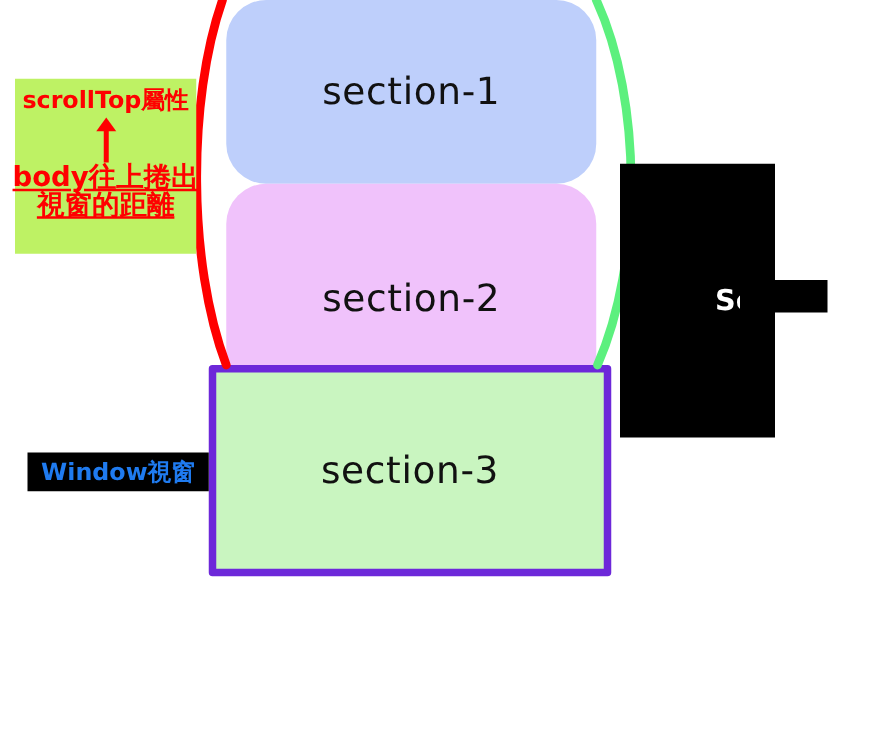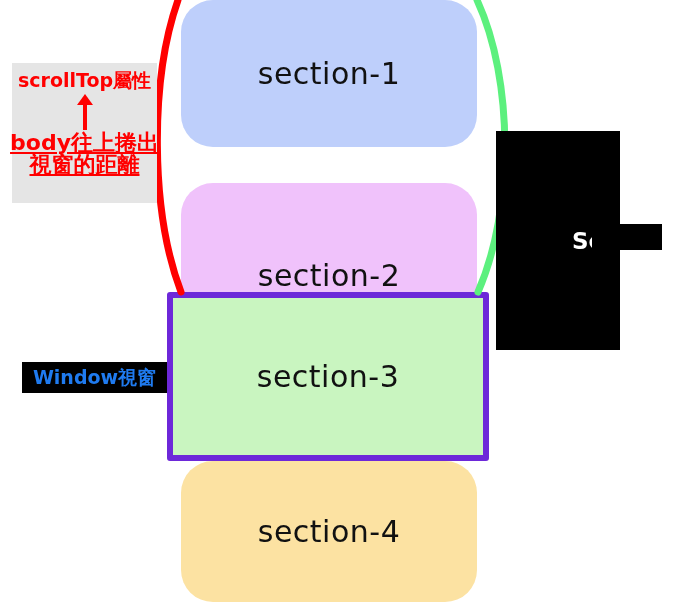--- a/index.html
+++ b/index.html
@@ -12,21 +12,21 @@
 
   
   .section{
     position:absolute;left:181px;width:296px;
     display:flex;align-items:center;justify-content:center;
     font-size:30px;color:#111111;letter-spacing:0.5px;
     font-family:"DejaVu Sans", sans-serif;
     border-radius:32px;
   }
   #section-1{top:0px;height:147px;background:#becffb;}
-  #section-2{top:147px;height:184px;background:#f0c2fb;margin-top:36px;}
+  #section-2{top:147px;height:184px;background:#f0c2fb;}
   #section-4{top:461px;height:141px;background:#fce2a2;}
 
   
   #viewport-frame{
     position:absolute;left:167px;top:292px;width:322px;height:169px;
     border:6px solid #6d28d9;
     box-sizing:border-box;
     background:#c9f5c0;
     border-radius:3px;
     display:flex;align-items:center;justify-content:center;
@@ -37,21 +37,21 @@
 
   
   #arc-left, #arc-right{
     position:absolute;top:0;left:0;width:700px;height:602px;
     pointer-events:none;
   }
 
   
   #scrolltop-note{
     position:absolute;left:12px;top:63px;width:145px;height:140px;
-    background:#e5e5e5;
+    background:#bef264;
     display:flex;flex-direction:column;align-items:center;
     justify-content:flex-start;
     padding-top:6px;box-sizing:border-box;
   }
   .note-line{
     color:#ff0000;font-weight:bold;font-size:19px;
     line-height:23px;text-align:center;white-space:nowrap;
     font-family:"DejaVu Sans", sans-serif;
   }
   .note-line.small{font-size:22px;line-height:22px;text-decoration:underline;}
@@ -100,23 +100,20 @@
 <div id="stage">
 
   <div class="section" id="section-1">
     <span>section-1</span>
   </div>
 
   <div class="section" id="section-2">
     <span>section-2</span>
   </div>
 
-  <div class="section" id="section-4">
-    <span>section-4</span>
-  </div>
 
   <div id="viewport-frame">
     <span id="section-3-label">section-3</span>
   </div>
 
   <svg id="arc-left" viewBox="0 0 700 602" xmlns="http://www.w3.org/2000/svg">
     <path d="M 178 0 C 150 80 150 210 181 292" fill="none" stroke="#ff0000" stroke-width="7" stroke-linecap="round"></path>
   </svg>
 
   <svg id="arc-right" viewBox="0 0 700 602" xmlns="http://www.w3.org/2000/svg">

